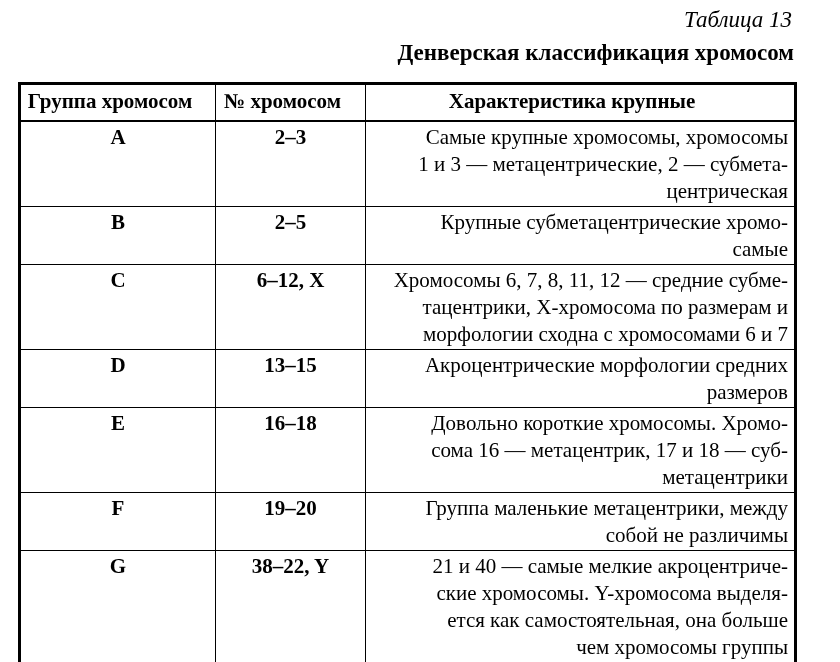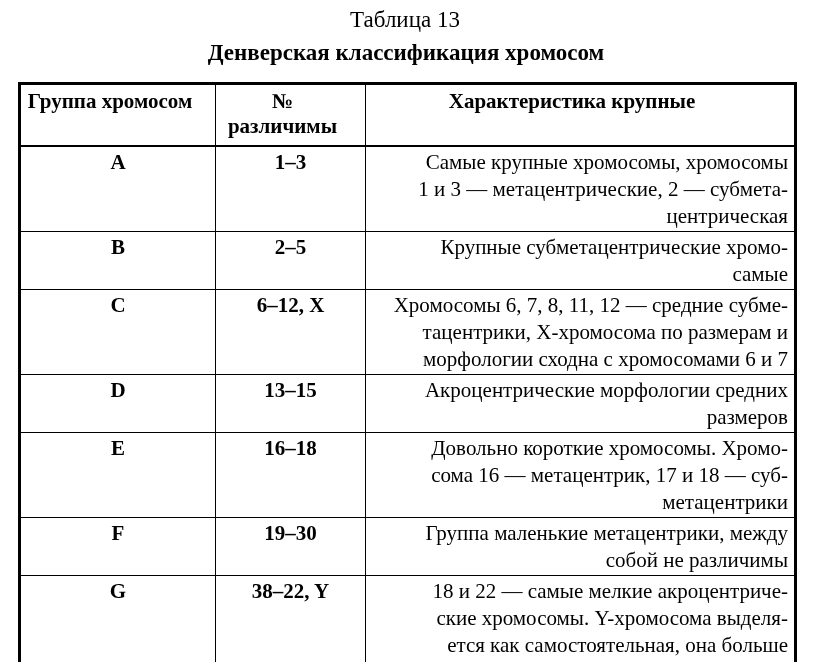--- a/index.html
+++ b/index.html
@@ -13,28 +13,29 @@
     height: 662px;
     font-family: "Liberation Serif", "DejaVu Serif", serif;
     overflow: hidden;
   }
   .sheet {
     margin: 6px 0 0 18px;
     width: 776px;
   }
   .table-label {
     font-size: 23px;
-    text-align: center;
+    font-style: italic;
+    text-align: right;
     line-height: 28px;
     padding-right: 2px;
   }
   .doc-title {
     font-size: 23px;
     font-weight: bold;
-    text-align: center;
+    text-align: right;
     line-height: 28px;
     margin-top: 5px;
   }
   table.chromo {
     margin-top: 15px;
     border-collapse: collapse;
     width: 776px;
     table-layout: fixed;
     border: 3px solid #000;
   }
@@ -79,28 +80,28 @@
 
   <table class="chromo">
     <colgroup>
       <col class="col-group">
       <col class="col-num">
       <col class="col-desc">
     </colgroup>
     <thead>
       <tr>
         <th>Группа хромосом</th>
-        <th>№ различимы</th>
+        <th>№ хромосом</th>
         <th>Характеристика крупные</th>
       </tr>
     </thead>
     <tbody>
       <tr>
         <td class="c-group">A</td>
-        <td class="c-num">1–3</td>
+        <td class="c-num">2–3</td>
         <td class="c-desc">Самые крупные хромосомы, хромосомы
 1 и 3 — метацентрические, 2 — субмета-
 центрическая</td>
       </tr>
       <tr>
         <td class="c-group">B</td>
         <td class="c-num">2–5</td>
         <td class="c-desc">Крупные субметацентрические хромо-
 самые</td>
       </tr>
@@ -119,27 +120,27 @@
       </tr>
       <tr>
         <td class="c-group">E</td>
         <td class="c-num">16–18</td>
         <td class="c-desc">Довольно короткие хромосомы. Хромо-
 сома 16 — метацентрик, 17 и 18 — суб-
 метацентрики</td>
       </tr>
       <tr>
         <td class="c-group">F</td>
-        <td class="c-num">19–30</td>
+        <td class="c-num">19–20</td>
         <td class="c-desc">Группа маленькие метацентрики, между
 собой не различимы</td>
       </tr>
       <tr>
         <td class="c-group">G</td>
         <td class="c-num">38–22, Y</td>
-        <td class="c-desc">18 и 22 — самые мелкие акроцентриче-
+        <td class="c-desc">21 и 40 — самые мелкие акроцентриче-
 ские хромосомы. Y-хромосома выделя-
 ется как самостоятельная, она больше
 чем хромосомы группы</td>
       </tr>
     </tbody>
   </table>
 </div>
 
 </body></html>

